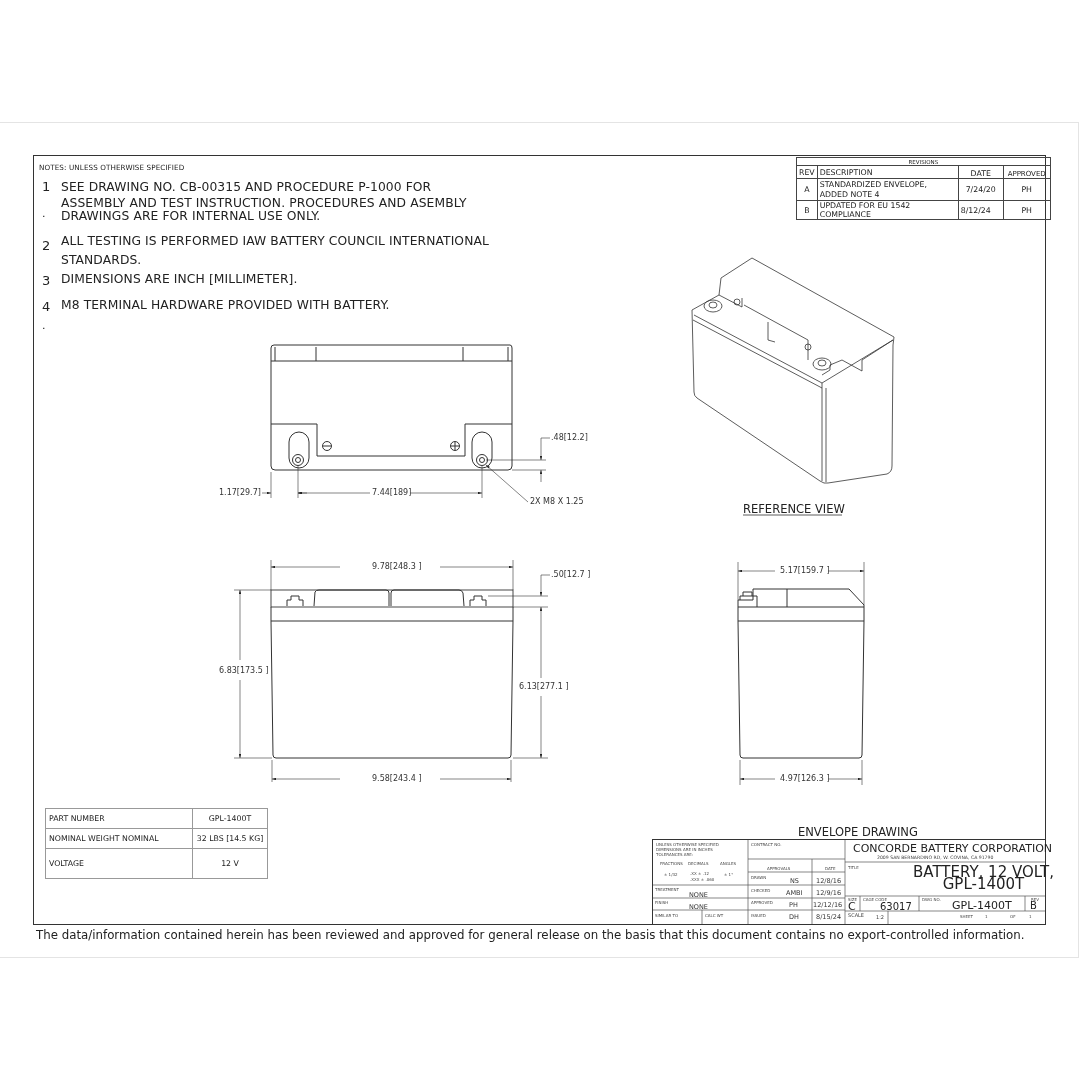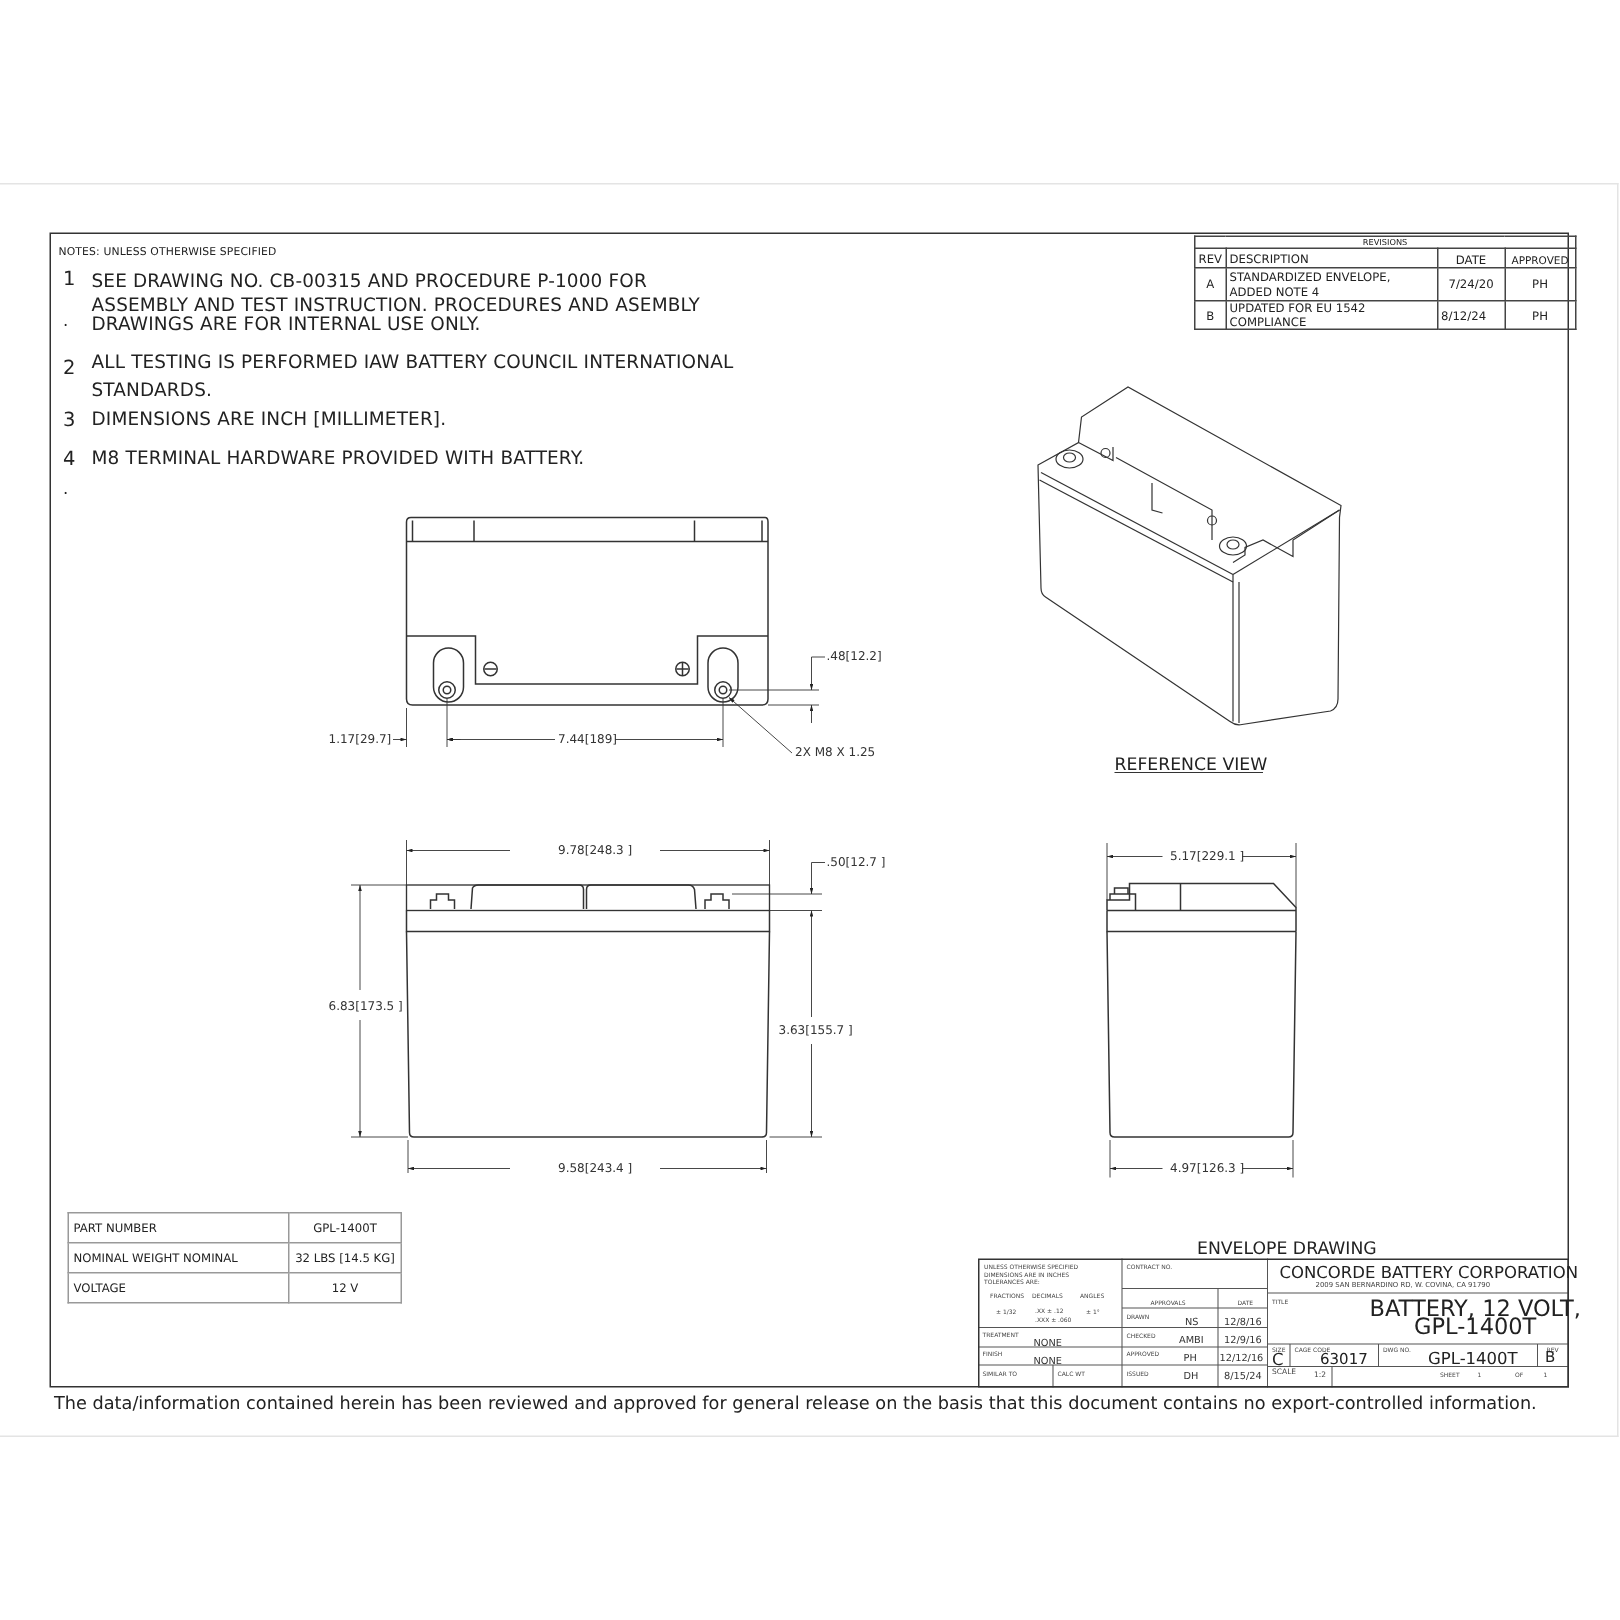--- a/index.html
+++ b/index.html
@@ -216,40 +216,40 @@
   </table>
 
 <div class="abs dim" style="left:219px;top:488px;">1.17[29.7]</div>
 <div class="abs dim" style="left:372px;top:488px;">7.44[189]</div>
 <div class="abs dim" style="left:551px;top:433px;">.48[12.2]</div>
 <div class="abs dim" style="left:530px;top:497px;">2X M8 X 1.25</div>
 
 <div class="abs dim" style="left:372px;top:562px;">9.78[248.3 ]</div>
 <div class="abs dim" style="left:372px;top:774px;">9.58[243.4 ]</div>
 <div class="abs dim" style="left:219px;top:666px;">6.83[173.5 ]</div>
-<div class="abs dim" style="left:519px;top:682px;">3.63[155.7 ]</div>
+<div class="abs dim" style="left:519px;top:682px;">6.13[277.1 ]</div>
 <div class="abs dim" style="left:551px;top:570px;">.50[12.7 ]</div>
 
-<div class="abs dim" style="left:780px;top:566px;">5.17[229.1 ]</div>
+<div class="abs dim" style="left:780px;top:566px;">5.17[159.7 ]</div>
 <div class="abs dim" style="left:780px;top:774px;">4.97[126.3 ]</div>
 
 <div class="abs caption" style="left:743px;top:502px;">REFERENCE VIEW</div>
 <div class="abs caption" style="left:798px;top:825px;">ENVELOPE DRAWING</div>
 
 <table class="spec-table">
   <tbody>
       <tr style="height:20px;margin-top:28px;">
     <td style="width:140px;">PART NUMBER</td>
     <td style="width:68px;text-align:center;">GPL-1400T</td>
   </tr>
   <tr style="height:20px;">
     <td>NOMINAL WEIGHT NOMINAL</td>
     <td style="text-align:center;">32 LBS [14.5 KG]</td>
   </tr>
-  <tr style="height:20px;">
+  <tr style="height:30px;">
     <td>VOLTAGE</td>
     <td style="text-align:center;">12 V</td>
   </tr>
 </tbody>
   </table>
 
 <div class="tb"></div>
 
 <div class="abs tiny" style="left:656px;top:842px;line-height:5px;">
   <div>UNLESS OTHERWISE SPECIFIED</div>

